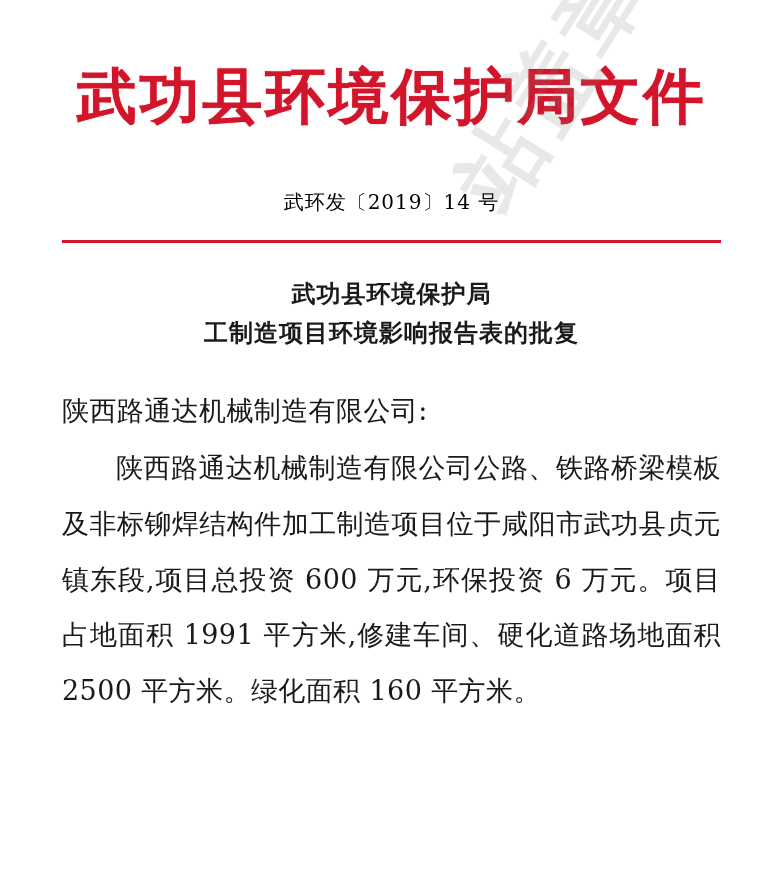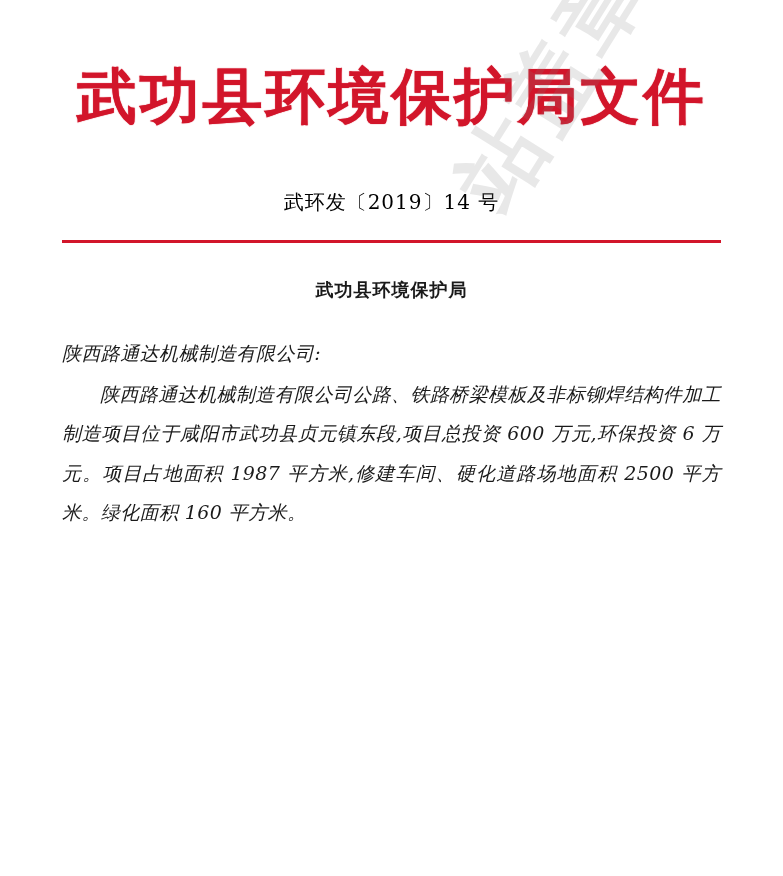--- a/index.html
+++ b/index.html
@@ -66,37 +66,36 @@
   .red-rule {
     margin-top: 24px;
     height: 3px;
     background: #d2152a;
     width: 100%;
   }
 
   .doc-title {
     margin-top: 32px;
     text-align: center;
-    font-size: 18px;
+    font-size: 24px;
     font-weight: bold;
     line-height: 1.62;
     letter-spacing: 1px;
   }
   .doc-title .line {
     display: block;
     white-space: nowrap;
   }
 
   .body-block {
     margin-top: 30px;
-    font-size: 19px;
+    font-size: 27px;
     line-height: 2.06;
     letter-spacing: 0.4px;
     text-align: justify;
-    font-style: italic;
   }
 
   .salutation {
     margin: 0 0 2px 0;
   }
 
   .para {
     margin: 0;
     text-indent: 2em;
   }
@@ -115,20 +114,21 @@
   <div class="watermark">站盖章印</div>
 
   <div class="doc-masthead">武功县环境保护局文件</div>
 
   <div class="doc-number">武环发〔2019〕14 号</div>
 
   <div class="red-rule"></div>
 
   <div class="doc-title">
     <span class="line">武功县环境保护局</span>
+    <span class="line">工制造项目环境影响报告表的批复</span>
   </div>
 
   <div class="body-block">
     <p class="salutation">陕西路通达机械制造有限公司:</p>
-    <p class="para">陕西路通达机械制造有限公司公路、铁路桥梁模板及非标铆焊结构件加工制造项目位于咸阳市武功县贞元镇东段,项目总投资 600 万元,环保投资 6 万元。项目占地面积 1987 平方米,修建车间、硬化道路场地面积 2500 平方米。绿化面积 160 平方米。</p>
+    <p class="para">陕西路通达机械制造有限公司公路、铁路桥梁模板及非标铆焊结构件加工制造项目位于咸阳市武功县贞元镇东段,项目总投资 600 万元,环保投资 6 万元。项目占地面积 1991 平方米,修建车间、硬化道路场地面积 2500 平方米。绿化面积 160 平方米。</p>
   </div>
 
 </div>
 
 </body></html>

